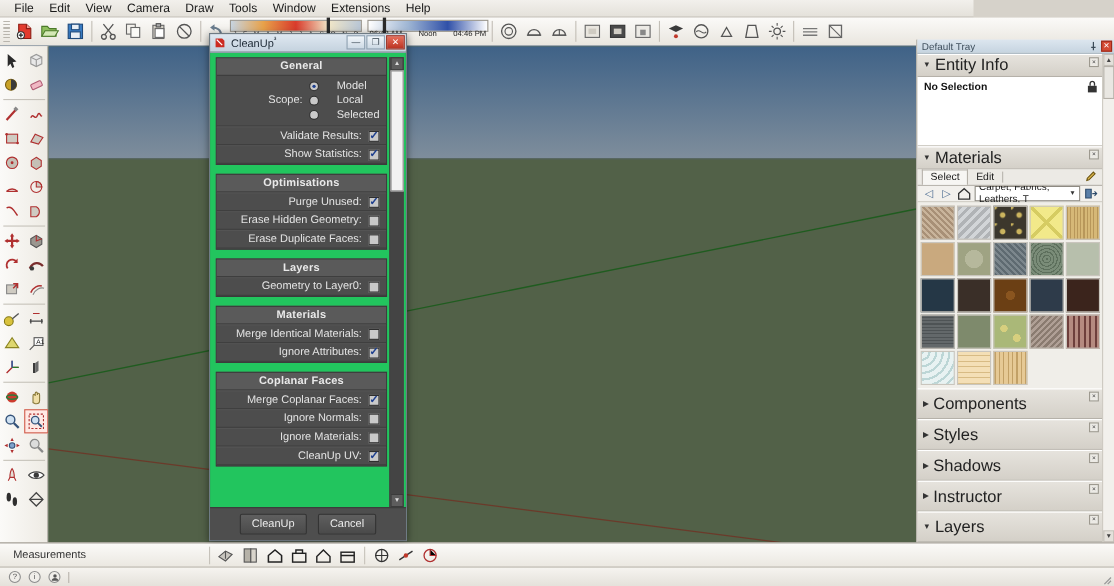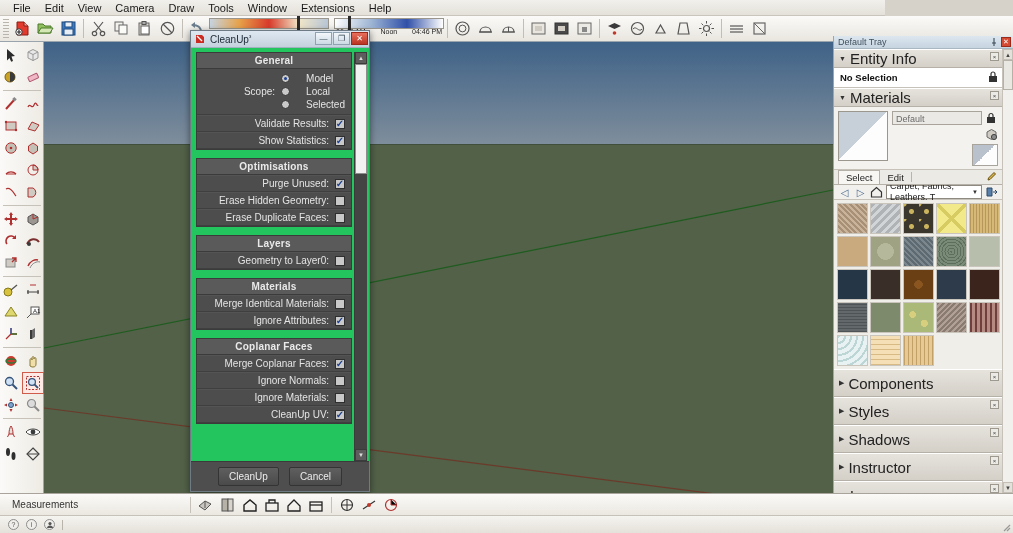--- a/index.html
+++ b/index.html
@@ -840,43 +840,20 @@
             </svg>
         </span>
       </div>
 
       <div class="panel-head">
         <span class="tri">▼</span>
         <span class="panel-title">Materials</span>
         <span class="panel-x">×</span>
       </div>
 
-      <div id="mat-top">
-        <div id="mat-preview"></div>
-        <div id="mat-right">
-          <div id="mat-namerow">
-            <div id="mat-name">Default</div>
-            <span class="mat-icon">
-              <svg width="12" height="13" viewBox="0 0 12 13">
-                  <rect x="2" y="5" width="8" height="6" fill="#333"></rect>
-                  <path d="M4 5V3.5a2 2 0 014 0V5" fill="none" stroke="#333" stroke-width="1.2"></path>
-                </svg>
-            </span>
-          </div>
-          <div style="display:flex;justify-content:flex-end;align-items:center;gap:4px;">
-            <span class="mat-icon">
-              <svg width="13" height="13" viewBox="0 0 13 13">
-                  <path d="M2 4l4.5-2.5L11 4v5L6.5 11.5 2 9z" fill="#cfcbc2" stroke="#666"></path>
-                  <circle cx="9" cy="9" r="2.6" fill="#8a8a8a" stroke="#444"></circle>
-                </svg>
-            </span>
-          </div>
-          <div id="mat-swatch-sm"></div>
-        </div>
-      </div>
 
       <div id="mat-tabs">
         <span class="mtab active">Select</span>
         <span class="mtab">Edit</span>
         <span class="mtab-div"></span>
         <span id="eyedropper">
           <svg width="12" height="12" viewBox="0 0 12 12">
               <path d="M9 1.5l1.5 1.5-5.5 5.5-2 .5.5-2z" fill="#d8b24a" stroke="#6b5410"></path>
             </svg>
         </span>

